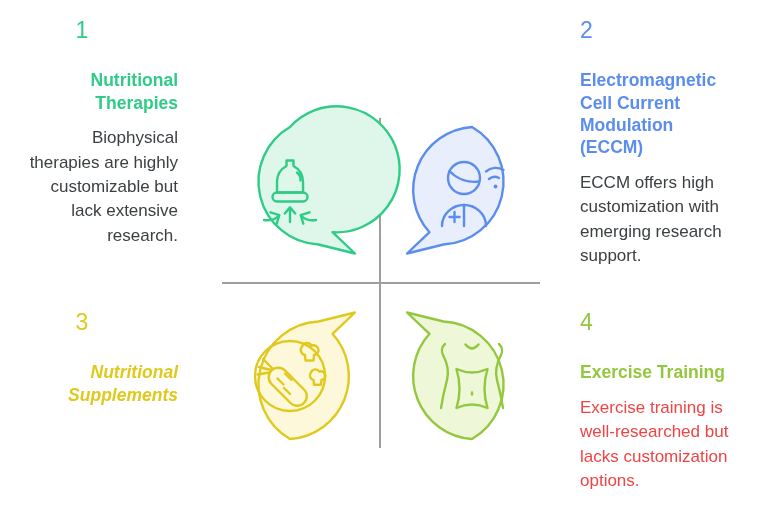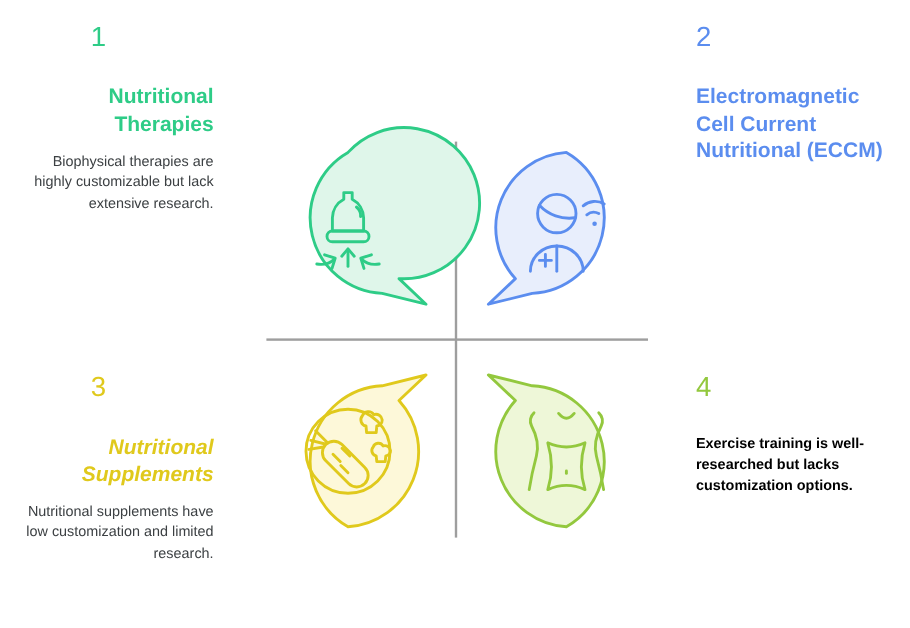--- a/index.html
+++ b/index.html
@@ -48,21 +48,21 @@
     line-height: 1.1;
     margin: 0 0 26px 0;
   }
   .txt .title {
     font-size: 17.5px;
     font-weight: bold;
     line-height: 1.28;
     margin: 0 0 12px 0;
   }
   .txt .body {
-    font-size: 12px;
+    font-size: 17px;
     font-weight: 400;
     line-height: 1.44;
     color: #3c4043;
     margin: 0;
   }
 
   .align-right { text-align: right; }
   .align-left  { text-align: left; }
 
   
@@ -96,32 +96,33 @@
   <div class="divider-h" style="background: rgb(158, 158, 158);"></div>
 
   <div class="txt align-right" id="q1-text">
     <p class="num" style="color: rgb(46, 204, 135);">1</p>
     <p class="title" style="color: rgb(46, 204, 135);">Nutritional Therapies</p>
     <p class="body" style="color: rgb(60, 64, 67);">Biophysical therapies are highly customizable but lack extensive research.</p>
   </div>
 
   <div class="txt align-left" id="q2-text">
     <p class="num" style="color: rgb(91, 141, 239);">2</p>
-    <p class="title" style="color: rgb(91, 141, 239);">Electromagnetic Cell Current Nutritional (ECCM)</p>
+    <p class="title" style="color: rgb(91, 141, 239);">Electromagnetic Cell Current Modulation (ECCM)</p>
+    <p class="body" style="color: rgb(60, 64, 67);">ECCM offers high customization with emerging research support.</p>
   </div>
 
   <div class="txt align-right" id="q3-text">
     <p class="num" style="color: rgb(224, 201, 28);">3</p>
     <p class="title" style="color: rgb(224, 201, 28); font-style: italic;">Nutritional Supplements</p>
-    <p class="body" style="color: rgb(60, 64, 67);">Nutritional supplements have low customization and limited research.</p>
   </div>
 
   <div class="txt align-left" id="q4-text">
     <p class="num" style="color: rgb(147, 200, 62);">4</p>
-    <p class="body" style="color: #000000; font-weight: bold;">Exercise training is well-researched but lacks customization options.</p>
+    <p class="title" style="color: rgb(147, 200, 62);">Exercise Training</p>
+    <p class="body" style="color: #ef4444;">Exercise training is well-researched but lacks customization options.</p>
   </div>
 
   <div class="bubble" id="q1-bubble">
     <svg viewBox="0 0 136 136">
       <path d="M68 4 A64 64 0 1 1 67.9 4 Z
                M112 104 L134 132 L96 124 Z" fill="none" stroke="none"></path>
 
       <path d="M68 5
                A63 63 0 1 1 110.5 110.2
                L133 131.5

